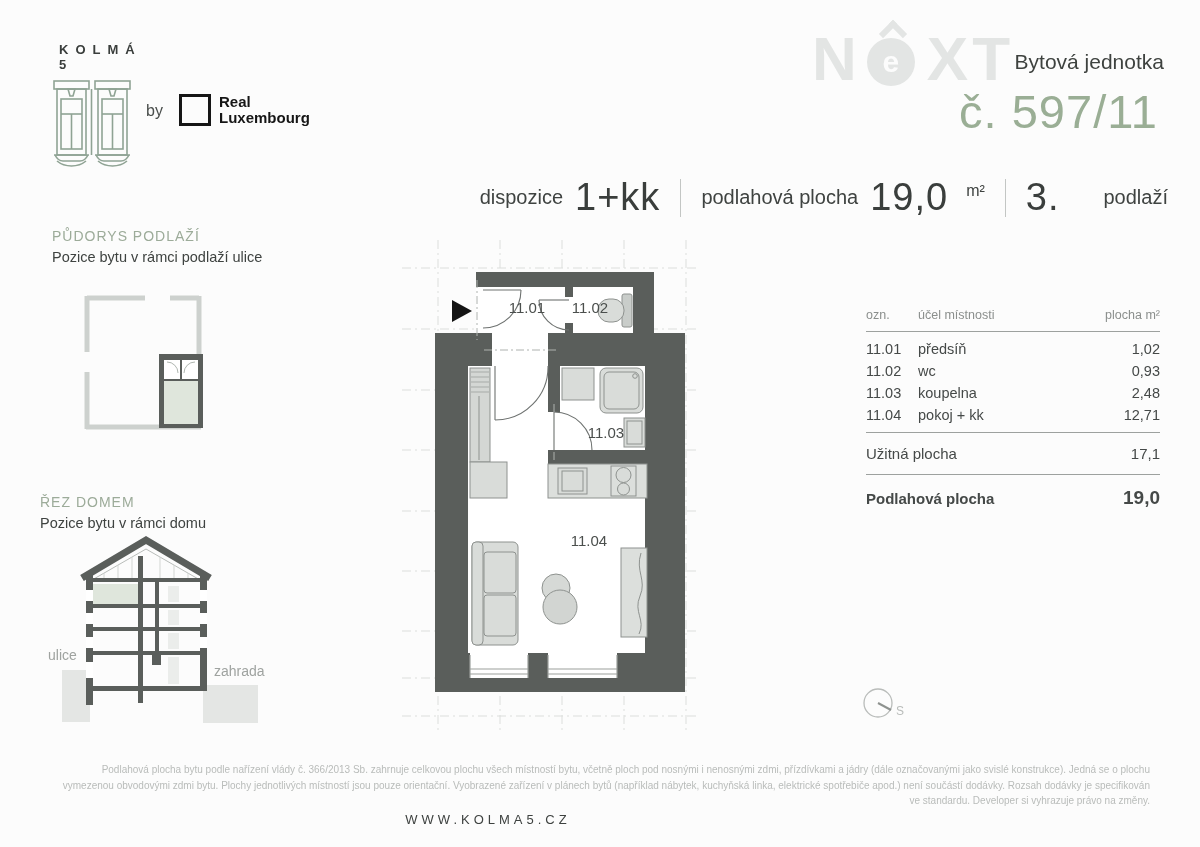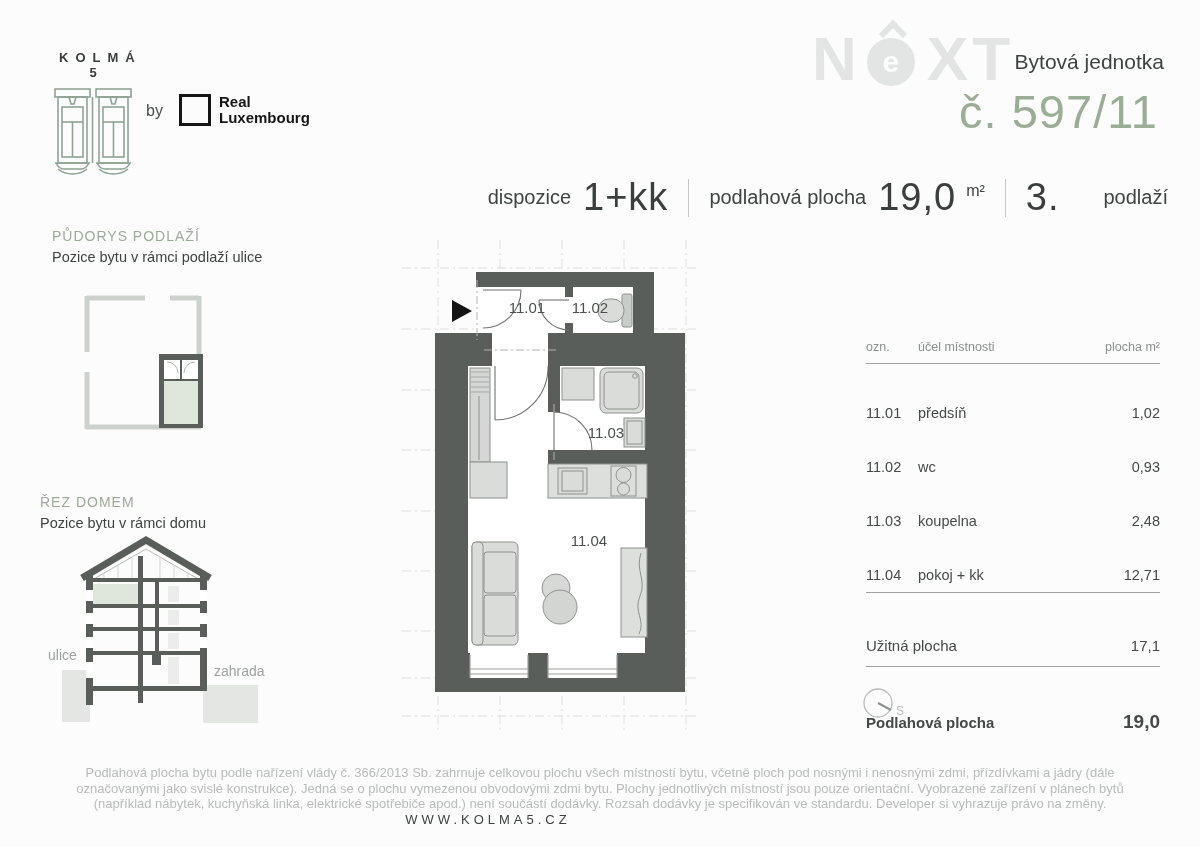--- a/index.html
+++ b/index.html
@@ -4,21 +4,21 @@
 <style>
   html,body{margin:0;padding:0;background:#e9e9e9;}
   .page{
     position:relative;width:1200px;height:847px;background:#fcfcfc;
     font-family:"Liberation Sans",sans-serif;overflow:hidden;margin:0 auto;
     color:#3f4341;
   }
   .abs{position:absolute;}
 
   
-  .kolma{left:52px;top:42px;width:82px;text-align:center;margin-top:8px;}
+  .kolma{left:52px;top:42px;width:82px;text-align:left;}
   .kolma-word{font-size:13px;font-weight:bold;letter-spacing:7px;color:#3a3e3c;padding-left:7px;}
   .by-label{left:146px;top:102px;font-size:16px;color:#4a4e4c;}
   .rl{left:179px;top:94px;display:flex;align-items:center;gap:8px;}
   .rl-square{width:26px;height:26px;border:3px solid #161616;display:inline-block;}
   .rl-name{font-size:15px;font-weight:bold;color:#161616;line-height:16px;}
 
   
   .next{left:812px;top:26px;display:flex;align-items:center;height:66px;}
   .next span.ltr{font-size:62px;font-weight:800;color:#e3e5e4;letter-spacing:4px;line-height:60px;}
   .next .ring-wrap{position:relative;width:54px;height:54px;margin:0 6px;}
@@ -27,45 +27,45 @@
   .next .ring span{font-size:30px;font-weight:800;color:#fcfcfc;}
   .next .caret{position:absolute;left:16px;top:-8px;width:14px;height:14px;
     border-left:6px solid #e3e5e4;border-top:6px solid #e3e5e4;transform:rotate(45deg);}
   .unit-label{right:36px;top:50px;font-size:21px;color:#3e423f;text-align:right;}
   .unit-number{right:42px;top:84px;font-size:47px;color:#9aae95;text-align:center;letter-spacing:1px;}
 
   
   .specs{top:176px;right:32px;display:flex;align-items:center;}
   .specs .lbl{font-size:20px;color:#3f4341;margin-right:12px;}
   .specs .big{font-size:38px;font-weight:500;color:#3a3e3c;letter-spacing:1px;}
-  .specs .unit-sm{font-size:16px;margin-left:10px;align-self:flex-start;padding-top:6px;}
+  .specs .unit-sm{font-size:16px;margin-left:18px;align-self:flex-start;padding-top:6px;}
   .specs .div{width:1px;height:38px;background:#c3c6c4;margin:0 20px;}
   .specs .after-lbl{font-size:20px;color:#3f4341;margin-left:12px;padding-left:32px;}
 
   
   .side-title{font-size:14px;font-weight:500;letter-spacing:1px;color:#9cab99;}
   .side-sub{font-size:14.5px;color:#3f4341;margin-top:5px;}
   .sb1{left:52px;top:228px;width:260px;}
   .sb2{left:40px;top:494px;width:260px;}
 
   
   .tbl{left:866px;top:308px;width:294px;font-size:14.5px;color:#454948;}
   .trow{display:flex;align-items:baseline;margin:6px 0;}
   .trow .c1{width:52px;}
   .trow .c2{flex:1;}
-  .trow .c3{text-align:center;margin-top:32px;}
+  .trow .c3{text-align:center;}
   .thead{font-size:12.5px;color:#8b8f8d;margin:0 0 9px 0;}
   .tline{height:1px;background:#9da19f;margin:9px 0;}
   .trow.sum{font-size:15px;margin:12px 0;}
   .trow.total{font-weight:bold;font-size:15px;margin:12px 0 0 0;}
   .trow.total .c3{font-size:19px;}
 
   
-  .disclaimer{left:50px;top:752px;width:1100px;text-align:center;
-    font-size:13px;line-height:15.5px;color:#b9bcba;}
+  .disclaimer{left:50px;top:752px;width:1100px;text-align:right;
+    font-size:10px;line-height:15.5px;color:#b9bcba;}
   .website{left:0;top:812px;width:976px;text-align:center;font-size:13px;
     letter-spacing:4px;color:#3e4240;font-weight:500;}
 </style>
 </head>
 <body>
 
 <div class="page">
 
   <div class="abs kolma">
     <div class="kolma-word">KOLMÁ 5</div>

